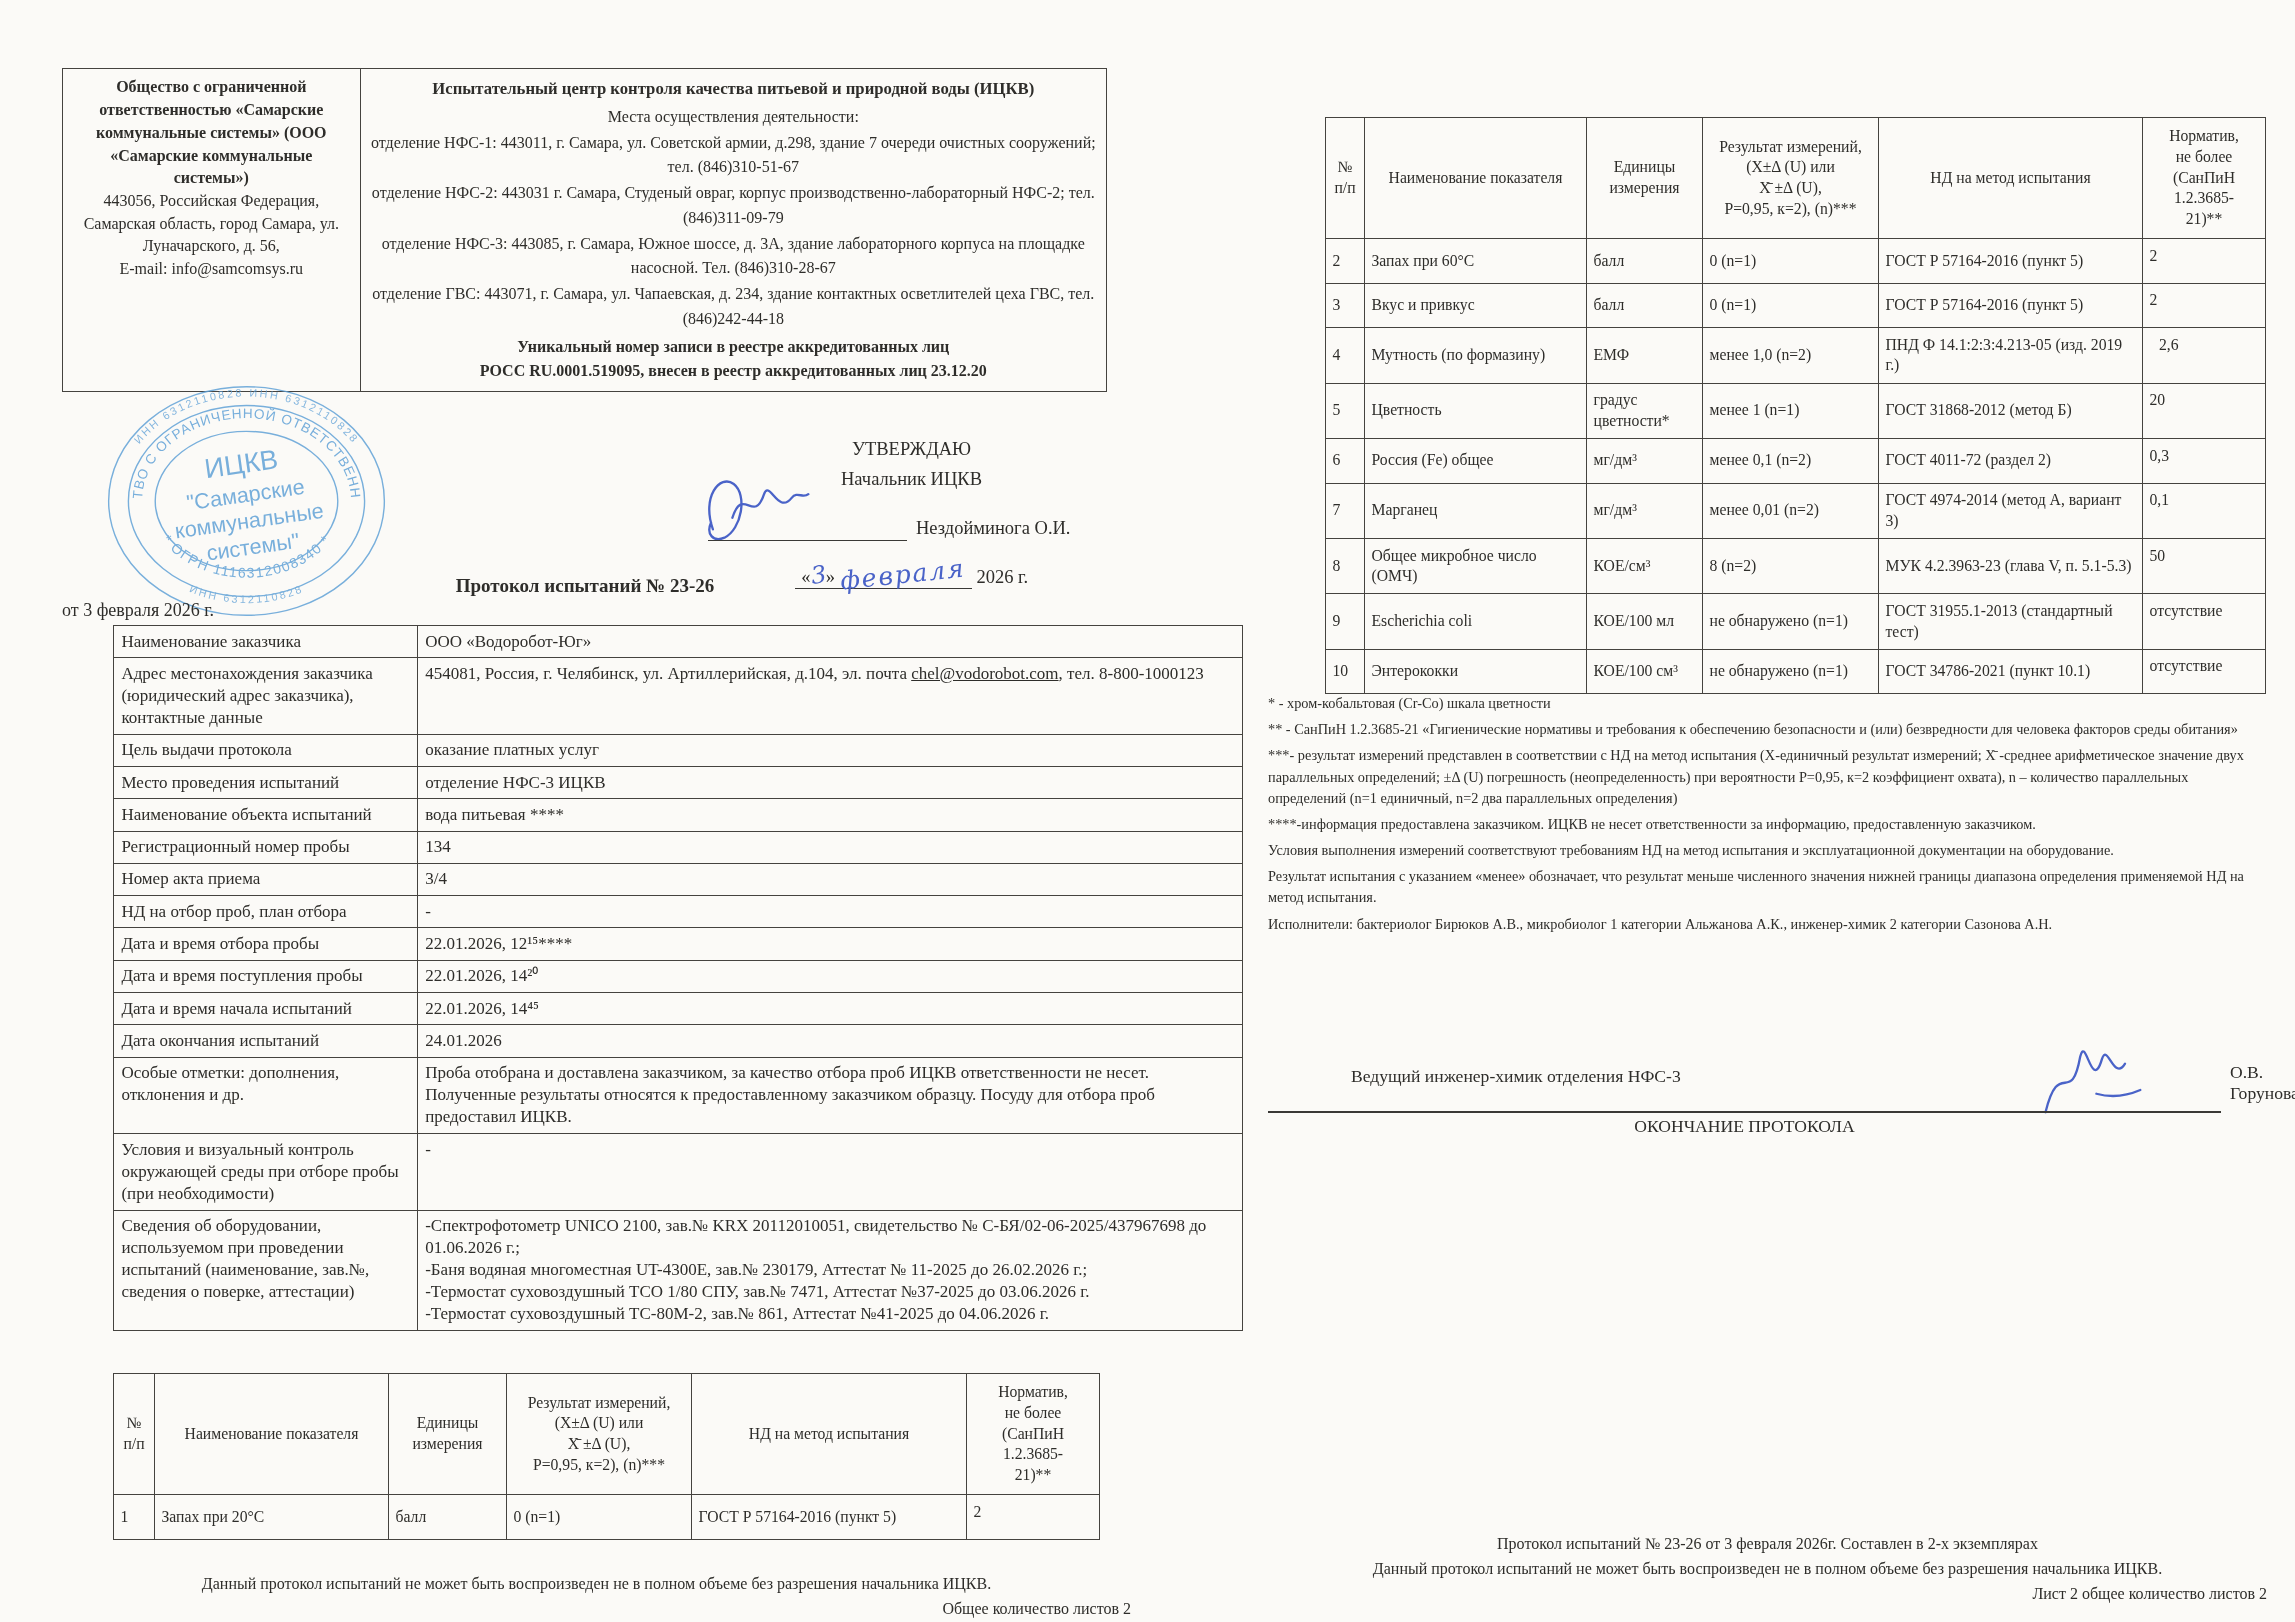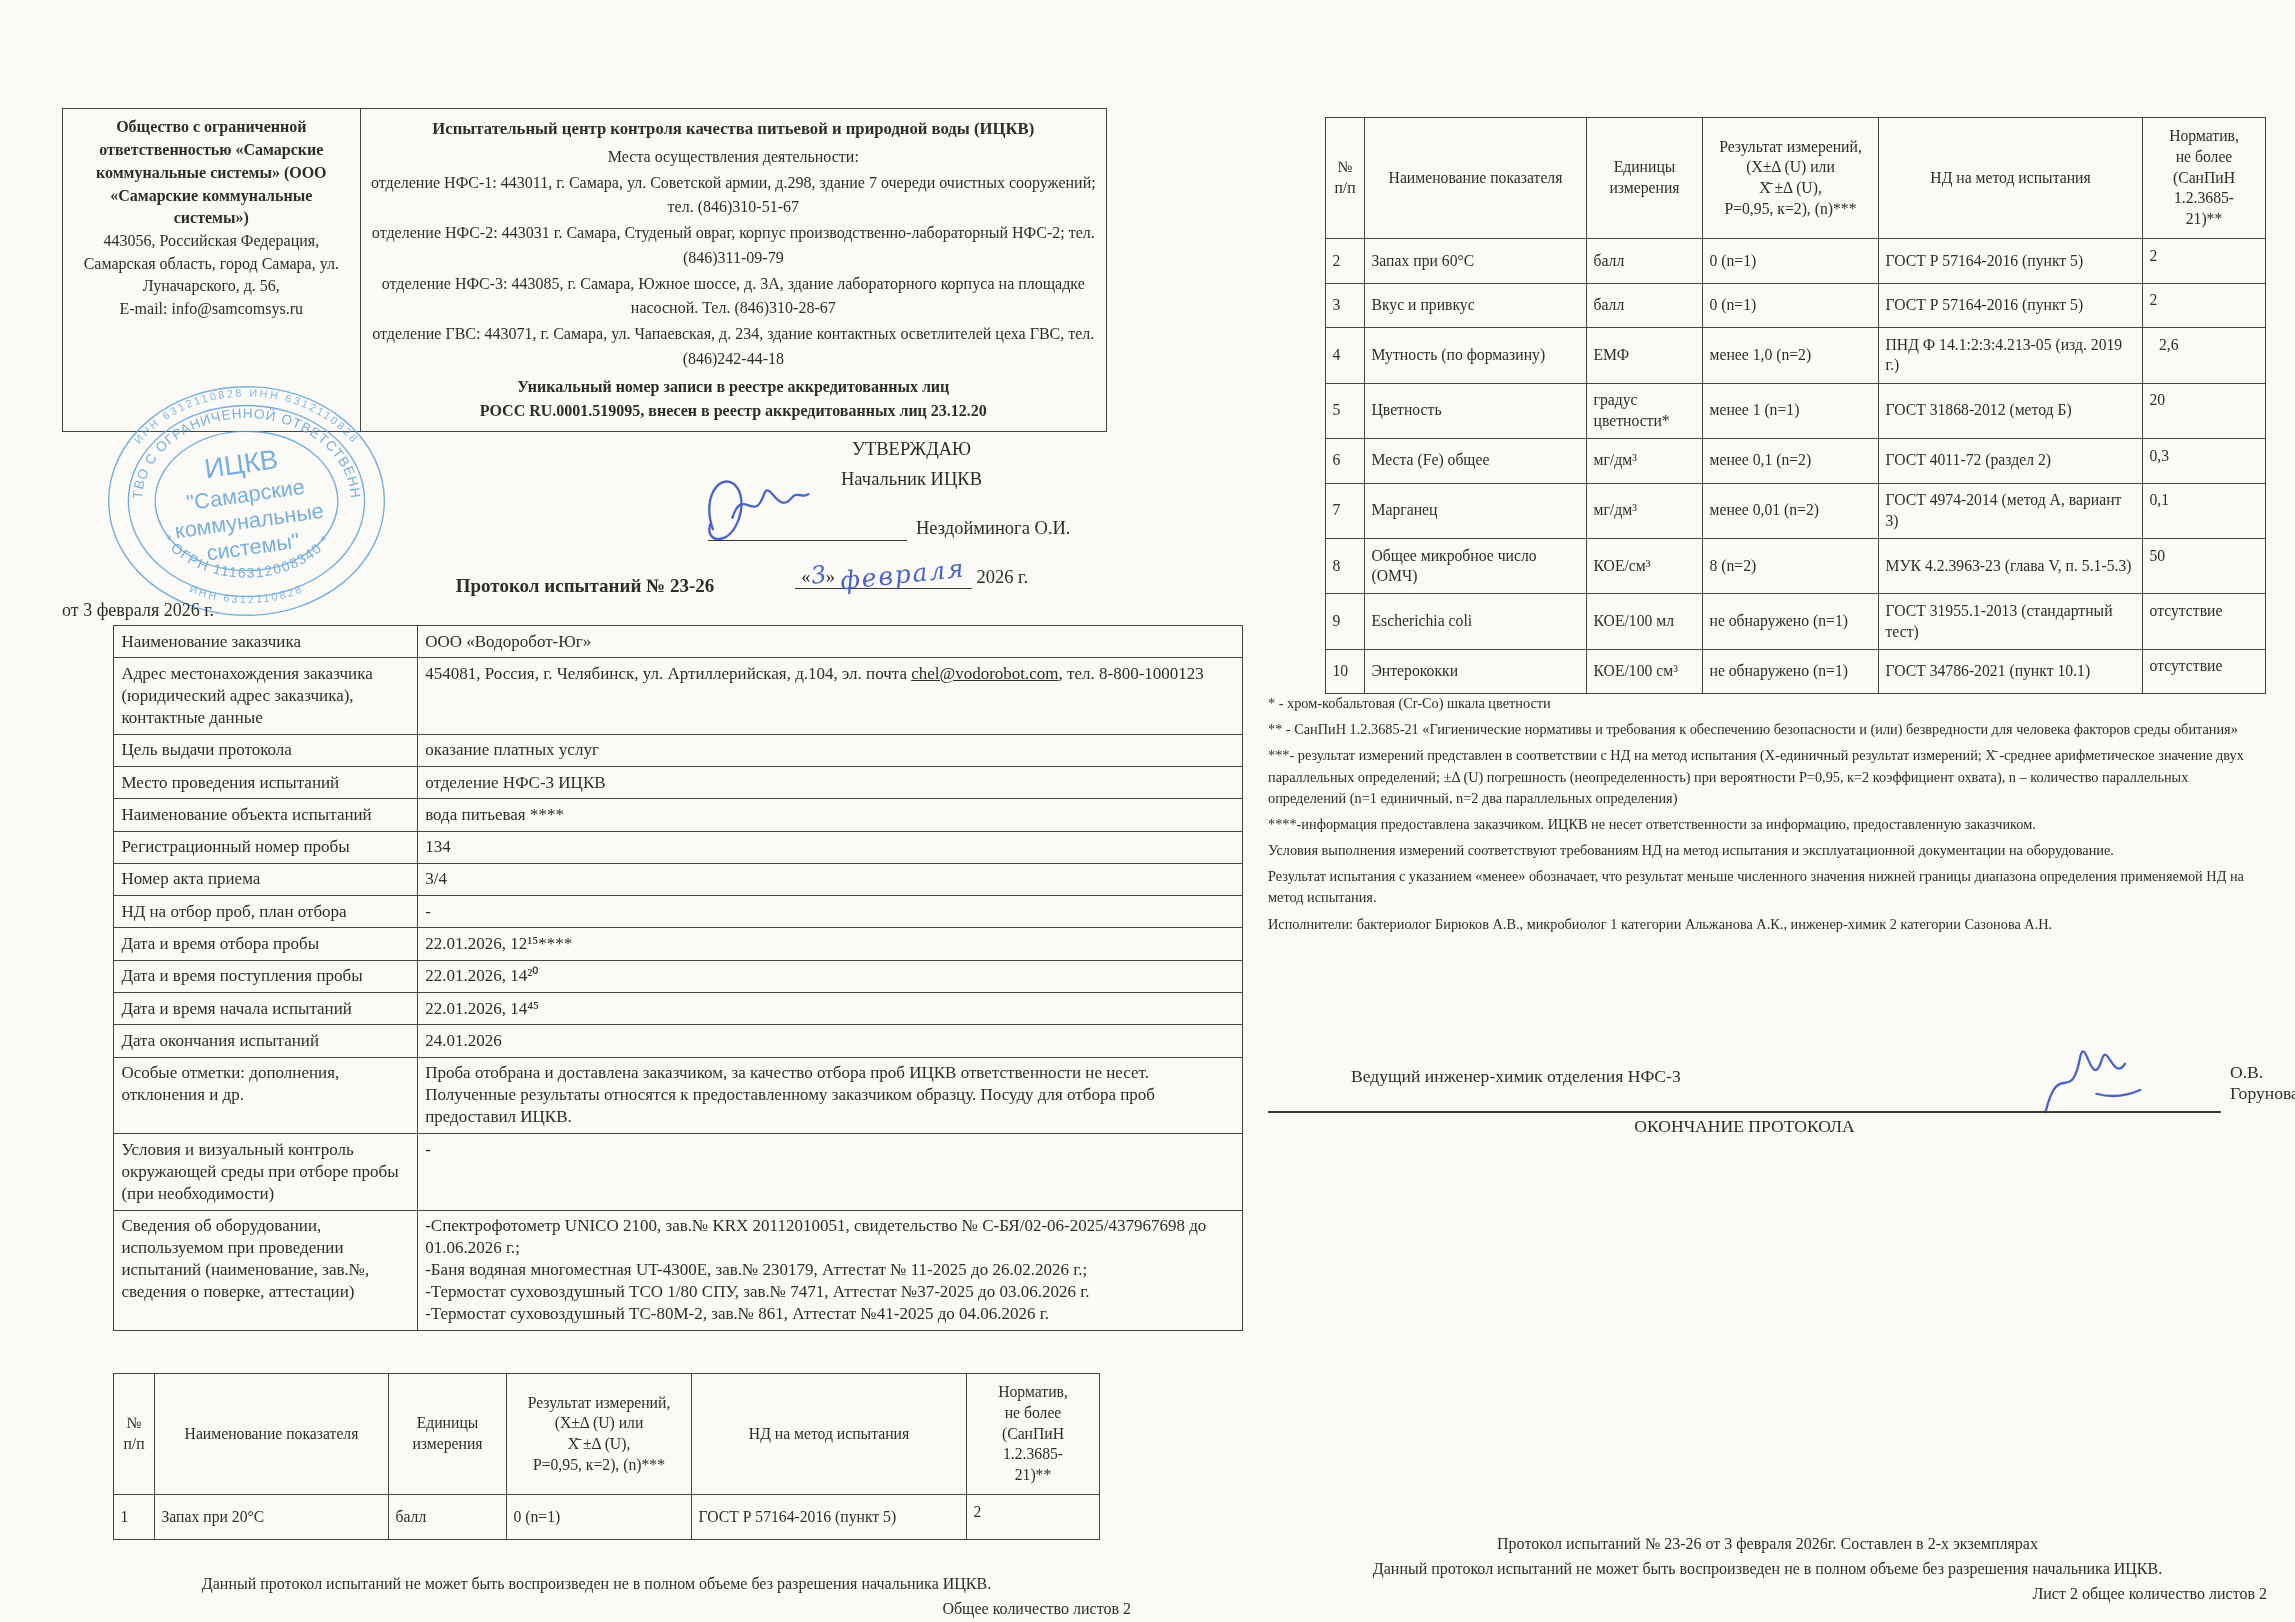--- a/index.html
+++ b/index.html
@@ -70,21 +70,21 @@
   .signer-name{position:absolute;left:962px;top:5.6px;}
   .signer-sig{position:absolute;left:759px;top:-18.5px;width:148px;height:93px;}
   .end-rule{position:absolute;left:1268px;top:1111px;width:953px;border-top:2.3px solid #3a3936;}
   .end-title{position:absolute;left:1268px;top:1116px;width:953px;text-align:center;font-size:17.6px;}
 </style>
 </head>
 <body>
 
 <div id="canvas">
 
-  <table class="hdr-table abs" style="left:62px;top:68px;margin-top:40px;">
+  <table class="hdr-table abs" style="left:62px;top:68px;">
     <tbody>
         <tr>
       <td class="hdr-left">
         <div class="bold">Общество с ограниченной ответственностью «Самарские коммунальные системы» (ООО «Самарские коммунальные системы»)</div>
         <div>443056, Российская Федерация, Самарская область, город Самара, ул. Луначарского, д. 56,</div>
         <div>E-mail: info@samcomsys.ru</div>
       </td>
       <td class="hdr-right">
         <div class="hdr-title">Испытательный центр контроля качества питьевой и природной воды (ИЦКВ)</div>
         <div class="hdr-sub">Места осуществления деятельности:</div>
@@ -317,21 +317,21 @@
       <tr>
         <td class="c-num">5</td>
         <td>Цветность</td>
         <td>градус цветности*</td>
         <td>менее 1 (n=1)</td>
         <td>ГОСТ 31868-2012 (метод Б)</td>
         <td style="vertical-align:top;border-radius:20px;">20</td>
       </tr>
       <tr>
         <td class="c-num">6</td>
-        <td>Места (Fe) общее</td>
+        <td>Россия (Fe) общее</td>
         <td>мг/дм³</td>
         <td>менее 0,1 (n=2)</td>
         <td>ГОСТ 4011-72 (раздел 2)</td>
         <td style="vertical-align:top;">0,3</td>
       </tr>
       <tr>
         <td class="c-num">7</td>
         <td>Марганец</td>
         <td>мг/дм³</td>
         <td>менее 0,01 (n=2)</td>

